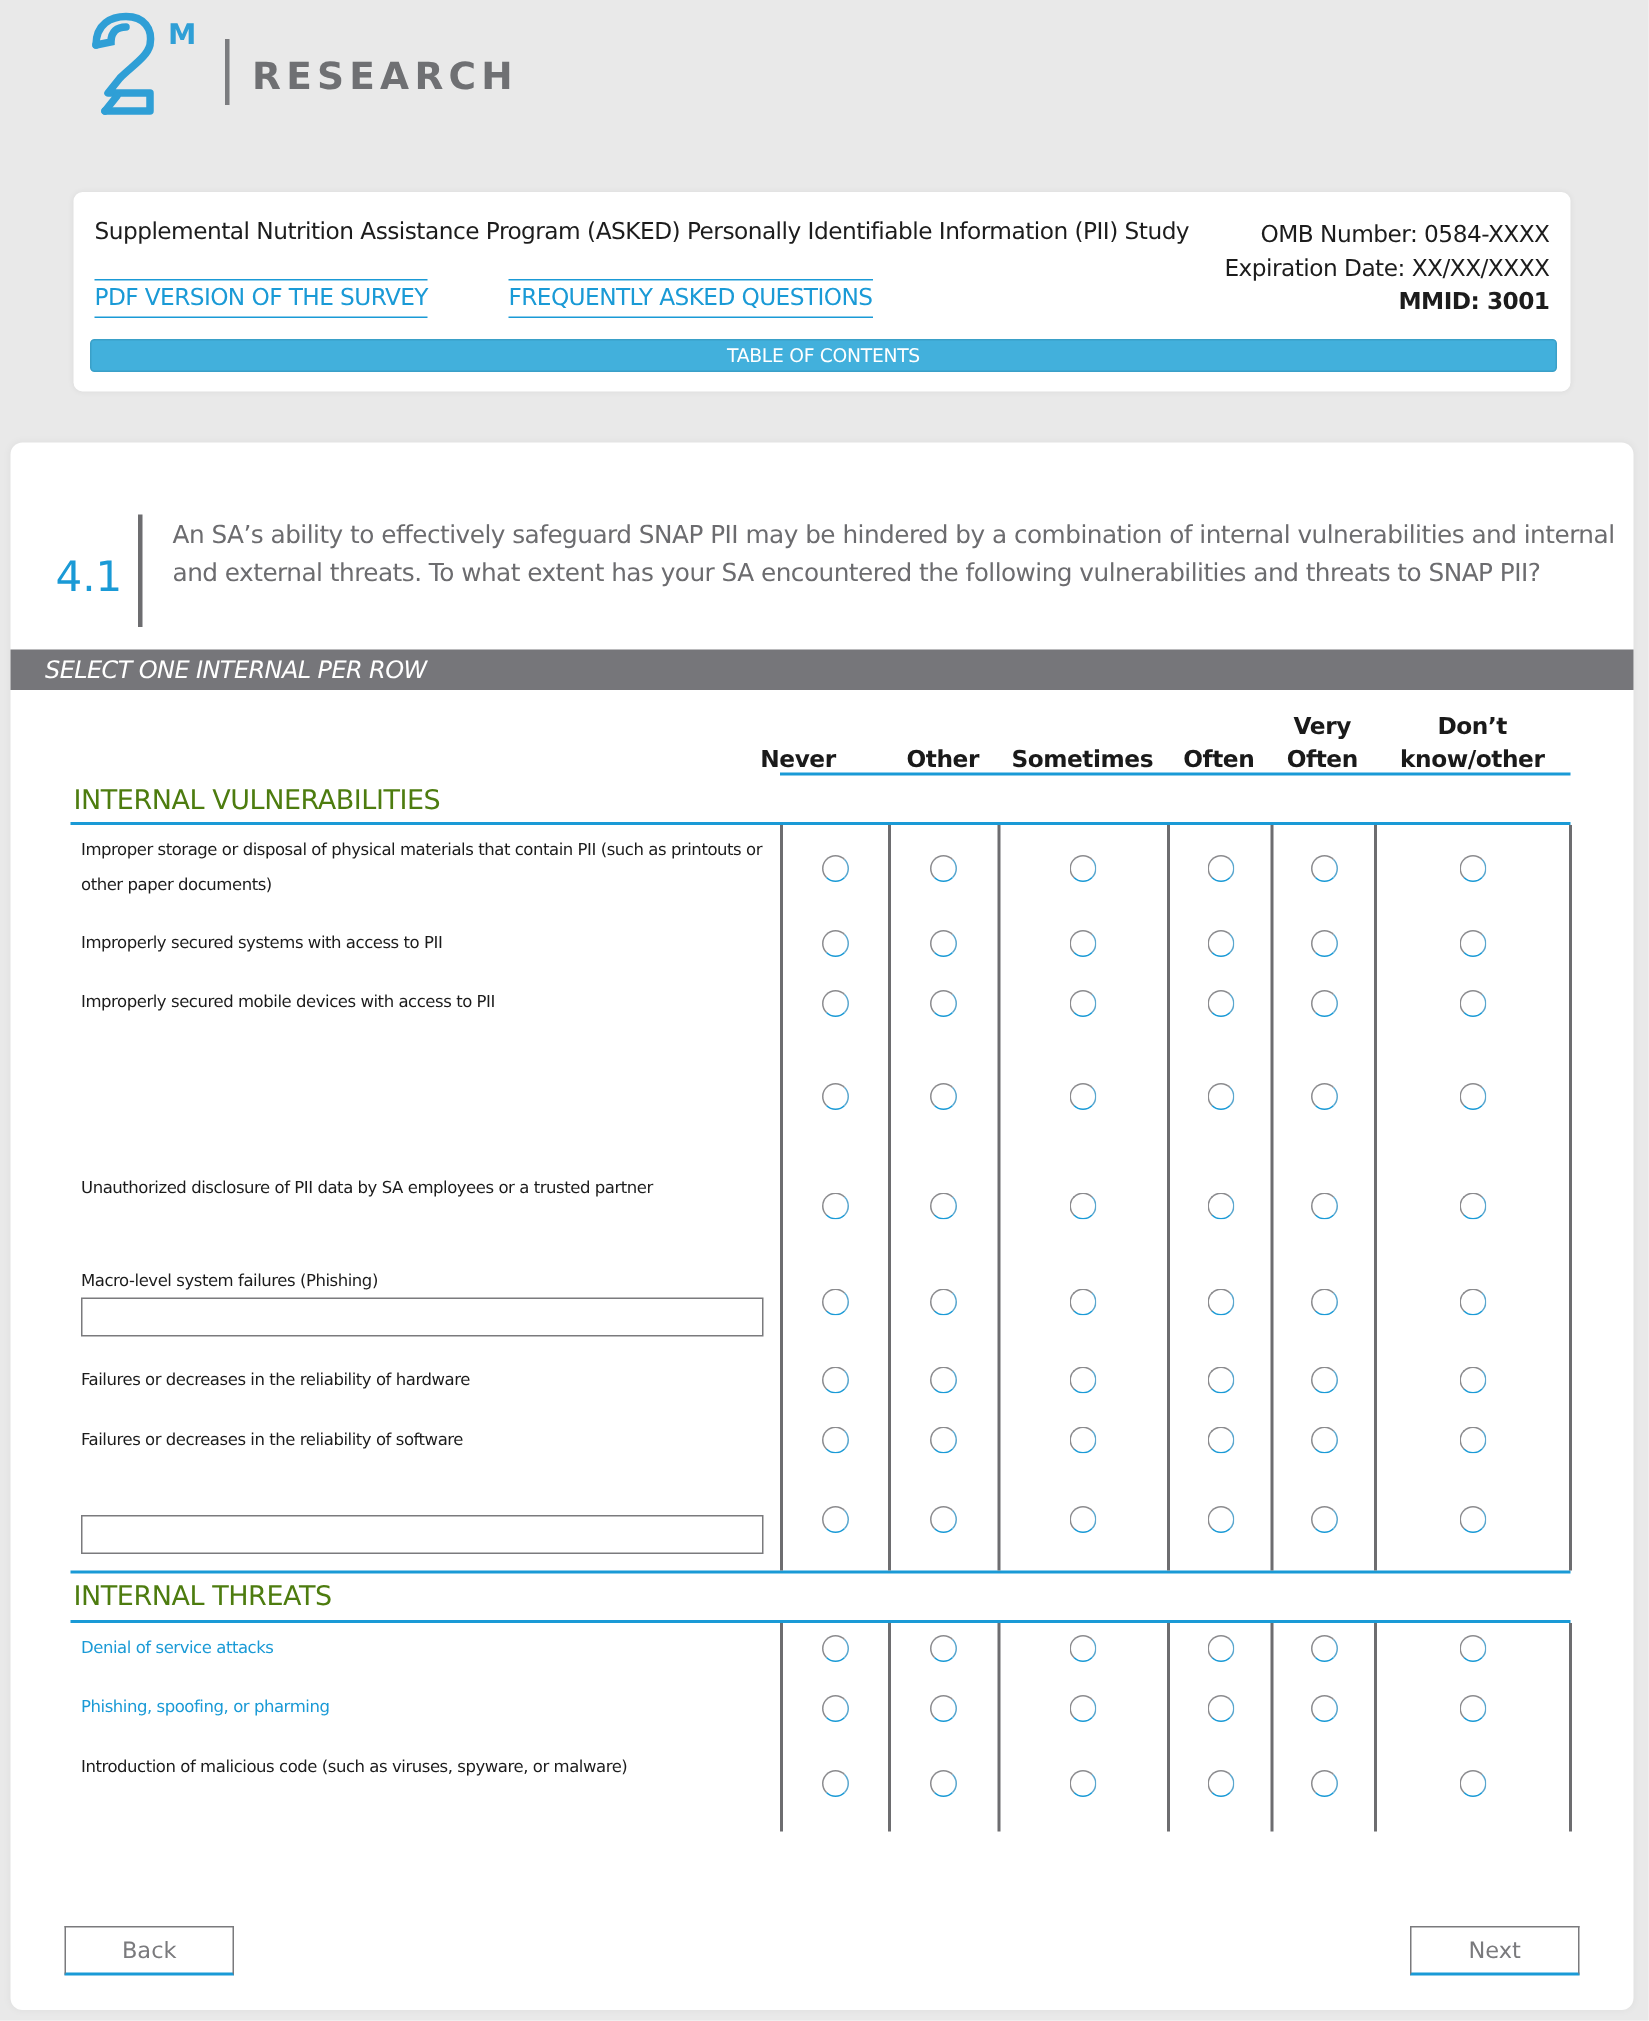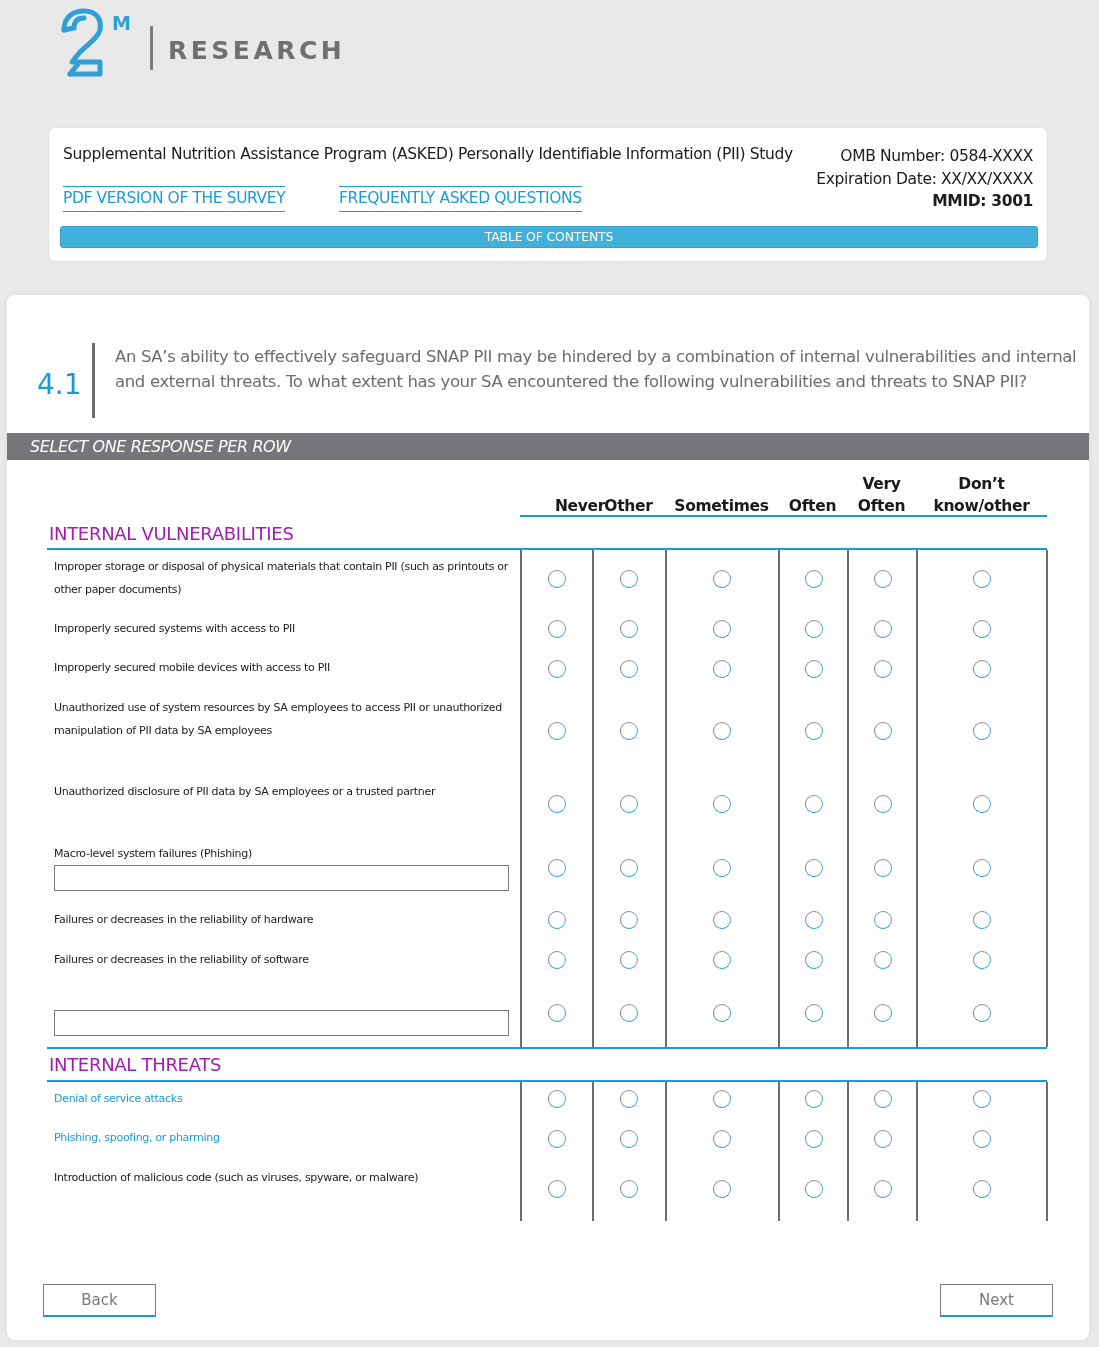--- a/index.html
+++ b/index.html
@@ -73,21 +73,21 @@
     }
 
     .col-head {
       position: absolute; top: 178px; text-align: center;
       font-weight: bold; font-size: 15.5px; color: #1a1a1a; line-height: 22px;
       display: flex; align-items: flex-end; justify-content: center; height: 44px;
       letter-spacing: -0.3px;
     }
     .hline { position: absolute; height: 2px; background: #1a9ad6; }
     .section-title {
-      position: absolute; left: 42px; font-size: 18px; color: #a21caf; letter-spacing: -0.3px;
+      position: absolute; left: 42px; font-size: 18px; color: #4d7c0f; letter-spacing: -0.3px;
     }
     .vline { position: absolute; width: 1.5px; background: #6d6d70; }
 
     .row-label {
       position: absolute; left: 47px; width: 462px;
       font-size: 11px; line-height: 22.5px; color: #1c1c1c; letter-spacing: -0.3px;
     }
     .row-label.blue { color: #1a9ad6; }
     .specify {
       position: absolute; left: 47px; width: 455px; height: 26px;
@@ -129,23 +129,23 @@
   </div>
   <a class="hlink" style="left:14px;">PDF VERSION OF THE SURVEY</a>
   <a class="hlink" style="left:290px;">FREQUENTLY ASKED QUESTIONS</a>
   <div class="toc-bar">TABLE OF CONTENTS</div>
 </div>
 
 <div class="main-card">
   <div class="q-num">4.1</div>
   <div class="q-bar"></div>
   <div class="q-text">An SA’s ability to effectively safeguard SNAP PII may be hindered by a combination of internal vulnerabilities and internal and external threats. To what extent has your SA encountered the following vulnerabilities and threats to SNAP PII?</div>
-  <div class="instr">SELECT ONE RESPONSE PER ROW</div>
-
-  <div class="col-head" style="left:537px;width:72px;">Never</div>
+  <div class="instr">SELECT ONE INTERNAL PER ROW</div>
+
+  <div class="col-head" style="left:489px;width:72px;">Never</div>
   <div class="col-head" style="left:585px;width:73px;">Other</div>
   <div class="col-head" style="left:658px;width:113px;">Sometimes</div>
   <div class="col-head" style="left:771px;width:69px;">Often</div>
   <div class="col-head" style="left:840px;width:69px;">Very Often</div>
   <div class="col-head" style="left:909px;width:131px;">Don’t know/other</div>
 
   <div class="hline" style="left:513px;top:220px;width:527px;"></div>
 
   <div class="section-title" style="top:228px;">INTERNAL VULNERABILITIES</div>
   <div class="hline" style="left:40px;top:253px;width:1000px;"></div>
@@ -193,21 +193,20 @@
   <div class="row-label" style="top:362px;">Improperly secured mobile devices with access to PII</div>
   <div>
     <div class="radio" style="left:541px;top:365px;"></div>
     <div class="radio" style="left:613px;top:365px;"></div>
     <div class="radio" style="left:706px;top:365px;"></div>
     <div class="radio" style="left:798px;top:365px;"></div>
     <div class="radio" style="left:867px;top:365px;"></div>
     <div class="radio" style="left:966px;top:365px;"></div>
   </div>
 
-  <div class="row-label" style="top:402px;">Unauthorized use of system resources by SA employees to access PII or unauthorized manipulation of PII data by SA employees</div>
   <div>
     <div class="radio" style="left:541px;top:427px;"></div>
     <div class="radio" style="left:613px;top:427px;"></div>
     <div class="radio" style="left:706px;top:427px;"></div>
     <div class="radio" style="left:798px;top:427px;"></div>
     <div class="radio" style="left:867px;top:427px;"></div>
     <div class="radio" style="left:966px;top:427px;"></div>
   </div>
 
   <div class="row-label" style="top:486px;">Unauthorized disclosure of PII data by SA employees or a trusted partner</div>

